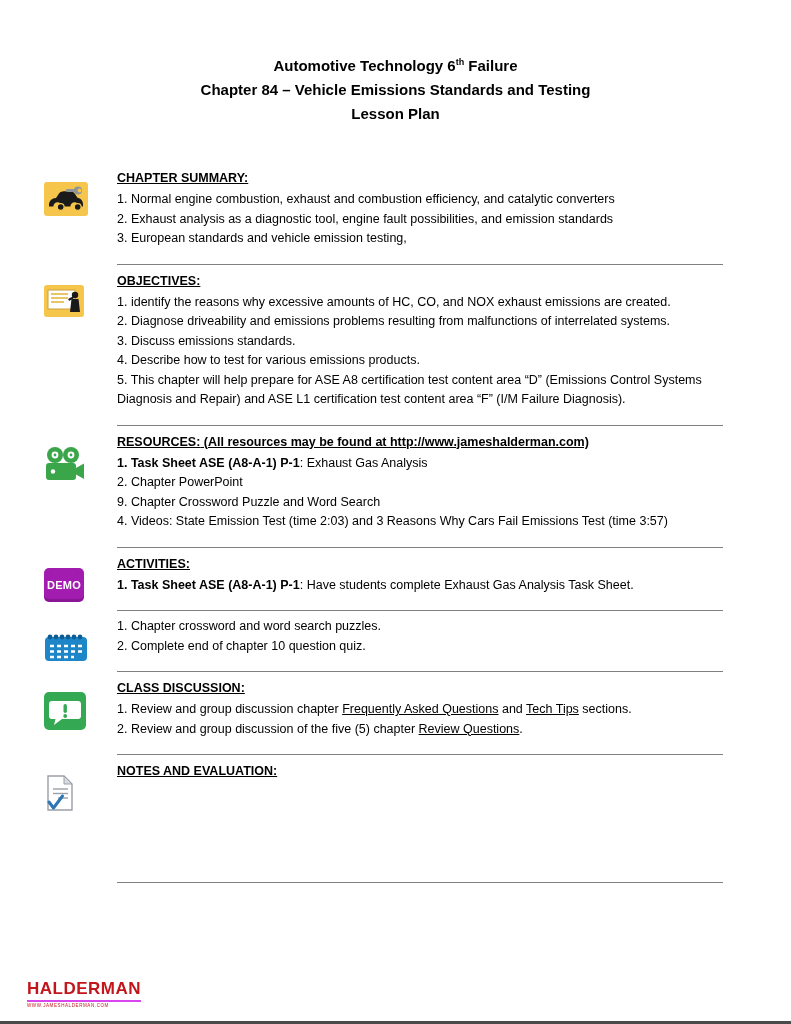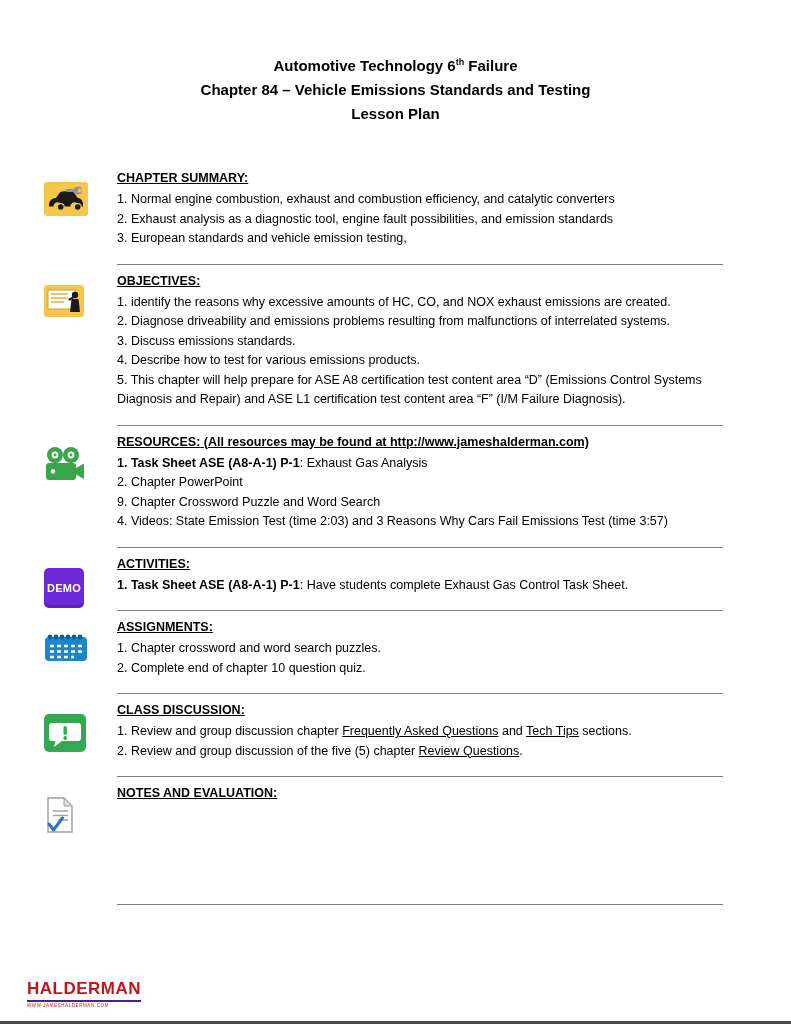--- a/index.html
+++ b/index.html
@@ -45,39 +45,39 @@
     border-top: 1px solid #7f7f7f;
     margin: 15px 0 2px 0;
     height: 0;
   }
   .u { text-decoration: underline; }
   b, .b { font-weight: bold; }
   .notes-space { height: 84px; }
 
   
   .demo-badge {
-    width: 40px; height: 40px;
-    background: #6d28d9;
+    width: 40px; height: 34px;
+    background: #a21caf;
     border-radius: 5px;
     color: #fff;
     font-weight: bold;
     font-size: 11px;
     display: flex; align-items: center; justify-content: center;
     letter-spacing: 0.2px;
     box-shadow: inset 0 -3px 0 rgba(0,0,0,0.15);
   }
 
   
   .logo { position: absolute; left: 27px; bottom: 16px; }
   .logo-text {
     color: #C3161C;
     font-weight: bold;
     font-size: 17px;
     letter-spacing: 0.5px;
-    border-bottom: 2px solid #4c1d95;
+    border-bottom: 2px solid #d946ef;
     padding-bottom: 1px;
     display: inline-block;
     font-family: "Liberation Sans", sans-serif;
   }
   .logo-sub {
     color: #C3161C;
     font-size: 4.5px;
     letter-spacing: 0.6px;
     margin-top: 1px;
   }
@@ -173,21 +173,21 @@
         <hr class="rule">
       </div>
     </section>
 
     <section class="section">
       <div class="icon-cell">
         <div class="demo-badge">DEMO</div>
       </div>
       <div class="content">
         <h2 class="heading">ACTIVITIES:</h2>
-        <p class="line"><b>1. Task Sheet ASE (A8-A-1) P-1</b><span>: Have students complete Exhaust Gas Control Task Sheet.</span></p>
+        <p class="line"><b>1. Task Sheet ASE (A8-A-1) P-1</b><span>: Have students complete Exhaust Gas Analysis Task Sheet.</span></p>
         <hr class="rule">
       </div>
     </section>
 
     <section class="section">
       <div class="icon-cell">
         <svg width="44" height="32" viewBox="0 0 44 32">
           <rect x="1" y="6" width="42" height="24" rx="4" fill="#1C86C8"></rect>
           <g fill="#0F5E93">
             <circle cx="6" cy="6" r="2.4"></circle>
@@ -198,21 +198,20 @@
               <circle cx="36" cy="6" r="2.4"></circle>
           </g>
           <g stroke="#ffffff" stroke-width="2.4" stroke-dasharray="4 3">
             <line x1="6" y1="15" x2="38" y2="15"></line>
             <line x1="6" y1="20.5" x2="38" y2="20.5"></line>
             <line x1="6" y1="26" x2="30" y2="26"></line>
           </g>
         </svg>
       </div>
       <div class="content">
-        <h2 class="heading">ASSIGNMENTS:</h2>
         <p class="line">1. Chapter crossword and word search puzzles.</p>
         <p class="line">2. Complete end of chapter 10 question quiz.</p>
         <hr class="rule">
       </div>
     </section>
 
     <section class="section">
       <div class="icon-cell">
         <svg width="42" height="38" viewBox="0 0 42 38">
           <rect x="0" y="0" width="42" height="38" rx="5" fill="#35A853"></rect>

